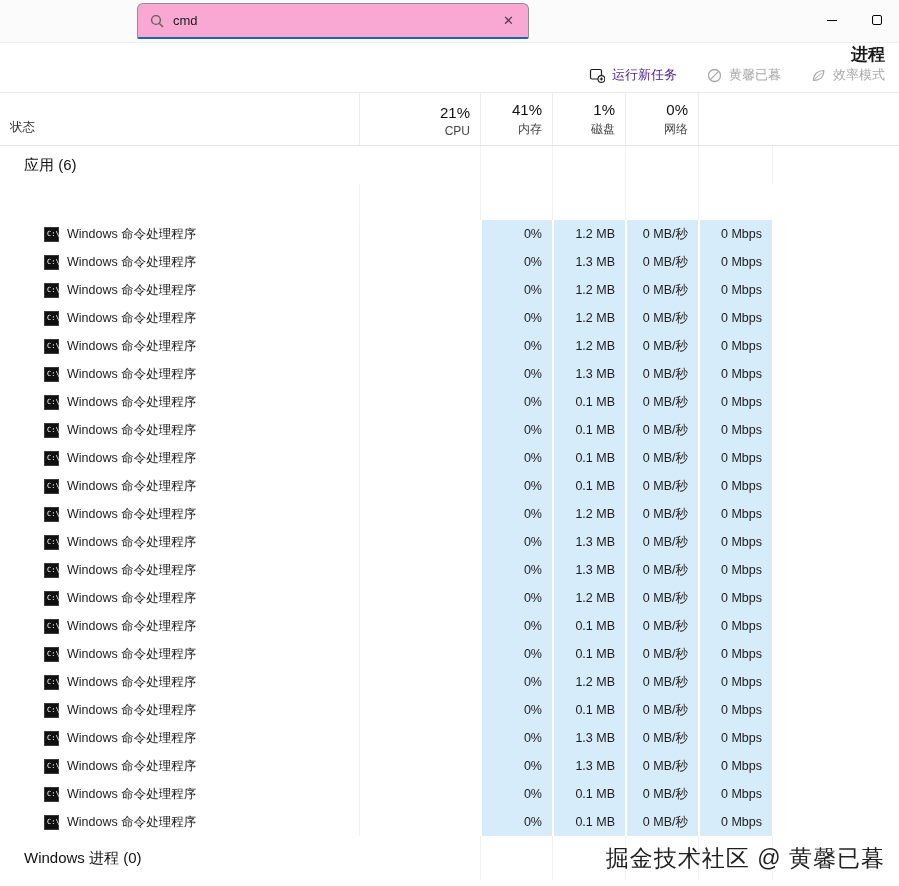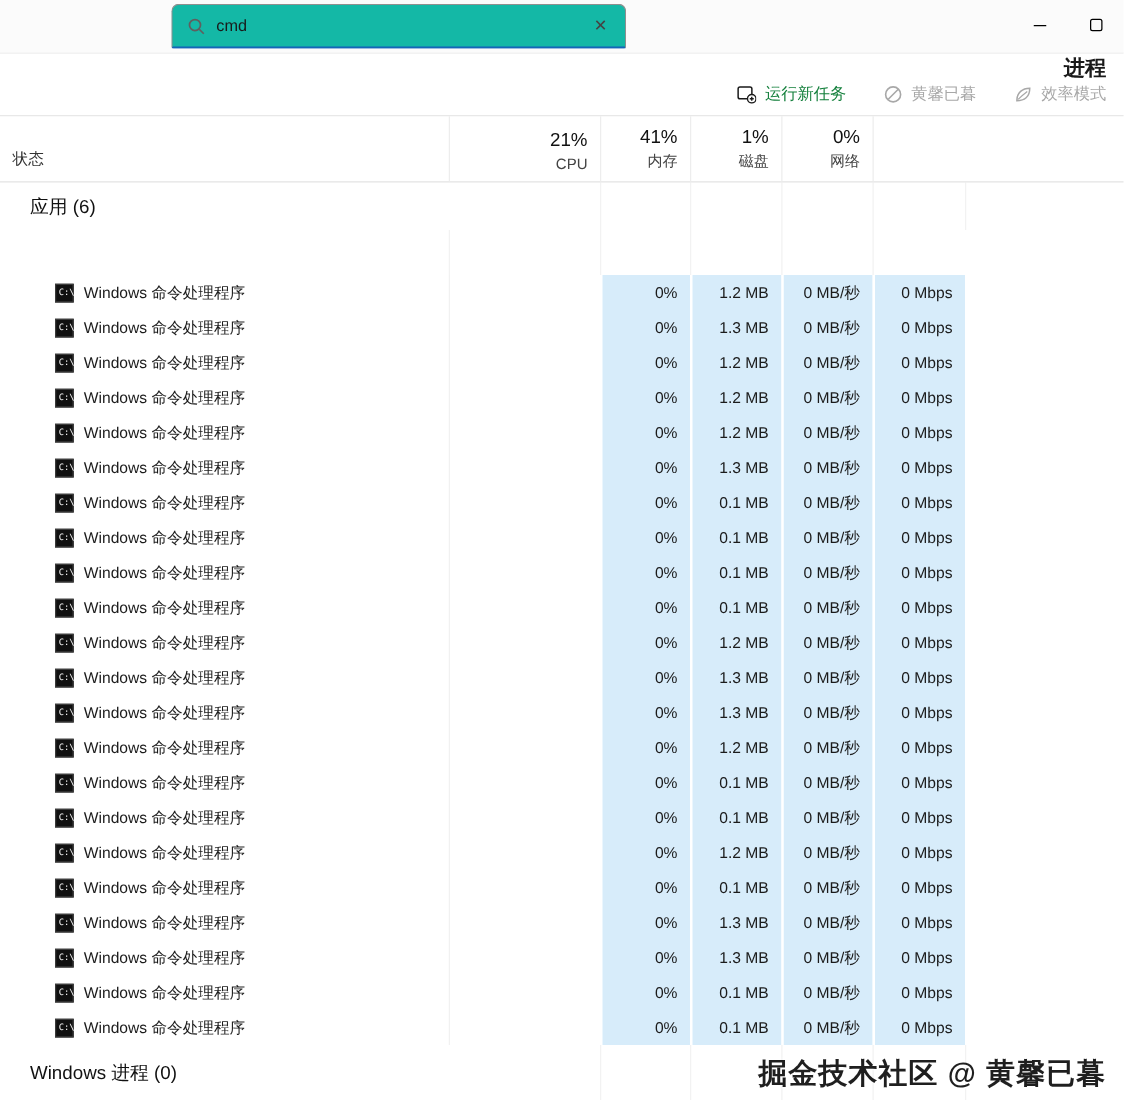--- a/index.html
+++ b/index.html
@@ -7,41 +7,41 @@
     font-family:"Liberation Sans","DejaVu Sans",sans-serif; color:#1a1a1a; }
   :root{
     --cols: 359px 121px 72px 73px 73px 74px 1fr;
     --heat:#d7ecfa;
     --accent:#1466b8;
   }
   .app{ position:relative; width:899px; height:886px; }
 
   
   .titlebar{ position:relative; height:42px; background:#fbfbfb; }
-  .searchbox{ position:absolute; left:137px; top:3px; width:364px; height:36px;
-    background:#14b8a6; border:1px solid #8f8f8f; border-bottom:2px solid var(--accent);
+  .searchbox{ position:absolute; left:137px; top:3px; width:392px; height:36px;
+    background:#f9a8d4; border:1px solid #8f8f8f; border-bottom:2px solid var(--accent);
     border-radius:6px 6px 2px 2px; display:flex; align-items:center; padding:0 12px; gap:9px; }
   .searchbox input{ border:none; outline:none; flex:1; font-size:13px; color:#1a1a1a;
     font-family:inherit; background:transparent; }
   .clear-x{ font-size:13px; color:#444; cursor:pointer; padding:0 2px; }
   .wincontrols{ position:absolute; right:0; top:0; height:42px; display:flex; }
   .winbtn{ width:45px; height:40px; background:none; border:none; display:flex;
     align-items:center; justify-content:center; cursor:pointer; }
   .glyph-min{ width:10px; height:1px; background:#000; display:block; }
   .glyph-max{ width:10px; height:10px; border:1px solid #000; border-radius:2px; display:block; }
 
   
   .main{ position:absolute; top:42px; left:0; right:0; bottom:0; background:#fff;
     border-top:1px solid #eee; }
   .toolbar{ height:50px; display:flex; align-items:flex-end; padding:0 14px 0 24px;
     border-bottom:1px solid #e8e8e8;flex-direction:column; }
   .page-title{ font-size:17px; font-weight:700; }
   .actions{ margin-left:auto; display:flex; gap:30px; align-items:center; }
   .action-btn{ display:flex; align-items:center; gap:7px; background:none; border:none;
-    font-size:13px; color:#15803d; font-family:inherit; cursor:pointer; }
+    font-size:13px; color:#4c1d95; font-family:inherit; cursor:pointer; }
   .action-btn.disabled{ color:#a8a8a8; cursor:default; }
 
   
   .thead{ position:relative; height:53px; display:grid; grid-template-columns:var(--cols);
     border-bottom:1px solid #e4e4e4; }
   .thead > div{ border-left:1px solid #ededed;text-align:center; }
   .thead > div:first-child{ border-left:none; }
   .h-name{ display:flex; align-items:flex-end; padding:0 0 9px 24px; font-size:12.5px; color:#333; position:relative; }
   .sort-caret{ position:absolute; left:168px; top:3px; }
   .h-status{ display:flex; align-items:flex-end; padding:0 0 9px 10px; font-size:12.5px; color:#333; }
@@ -62,21 +62,21 @@
     white-space:nowrap; overflow:hidden; }
   .cmdicon{ width:15px; height:15px; flex:0 0 15px; background:#101010; border:1px solid #3a3a3a;
     color:#fff; font-size:7px; line-height:13px; padding-left:2px;
     font-family:"DejaVu Sans Mono",monospace; }
   .cell-status{ border-left:1px solid #f1f1f1; }
   .cell{ background:var(--heat); border-left:2px solid #fff; display:flex; align-items:center;
     justify-content:flex-end; padding-right:10px; color:#1b1b1b; }
   .cell-spacer{ background:#fff; }
 
   
-  .watermark{ position:absolute; right:14px; bottom:12px; font-size:23px; font-weight:700;
+  .watermark{ position:absolute; right:14px; bottom:12px; font-size:23px; font-weight:400;
     color:#1f1f1f; letter-spacing:1px; text-shadow:0 0 4px #fff, 1px 1px 0 #fff; pointer-events:none; }
 
   svg{ display:block; }
 </style>
 </head>
 <body>
 
 <div class="app">
 
   <div class="titlebar">

